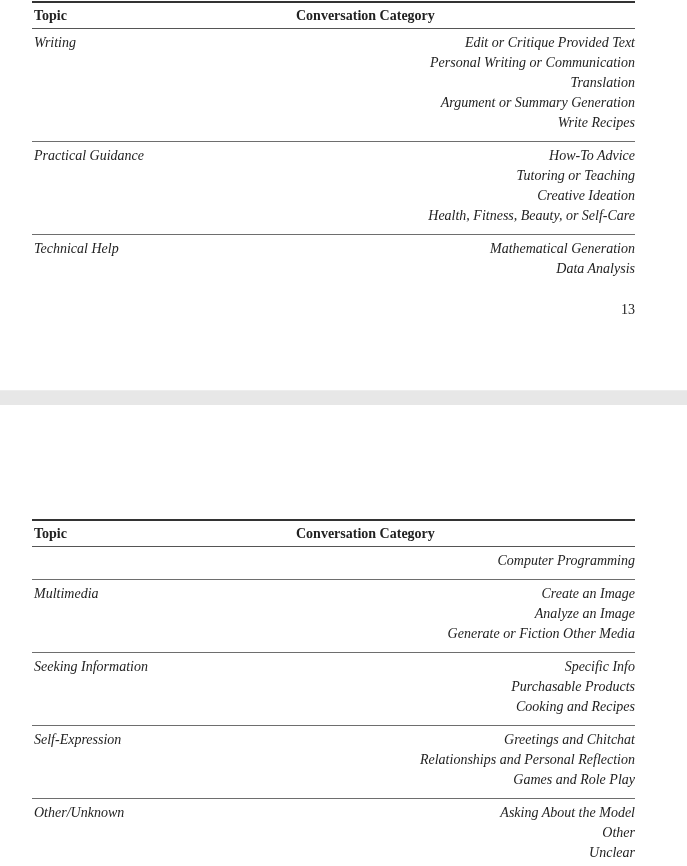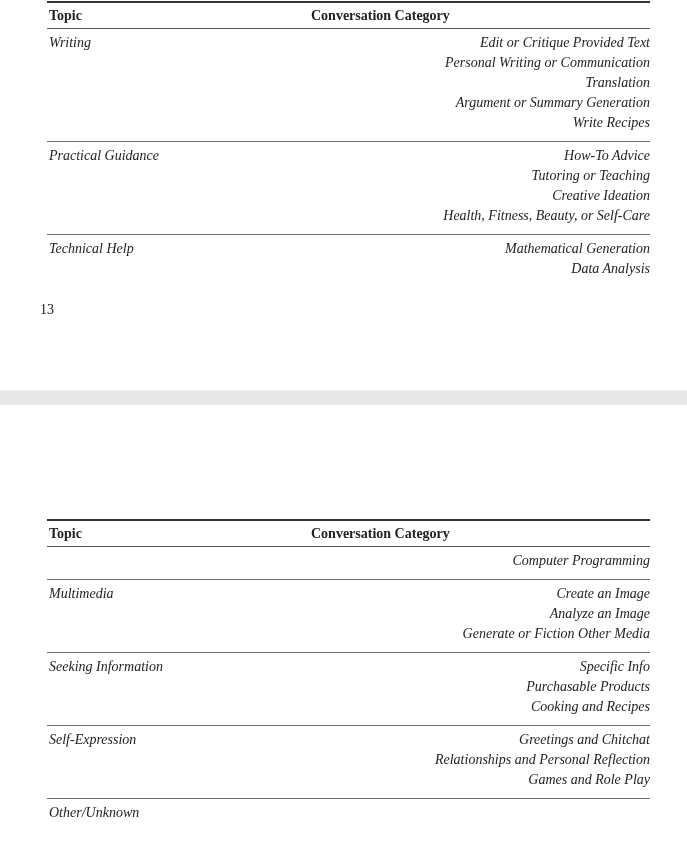--- a/index.html
+++ b/index.html
@@ -18,21 +18,20 @@
   }
   .viewport {
     width: 687px;
     height: 866px;
     background: #ffffff;
   }
   .page {
     position: relative;
     background: #ffffff;
     overflow: hidden;
-    padding-left: 15px;
   }
   .page-top    { height: 390px; }
   .page-bottom { height: 462px; }
   .page-gap {
     height: 14px;
     background: #e7e7e7;
     border-top: 1px solid #ededed;
   }
   .dtable {
     margin-left: 32px;
@@ -63,24 +62,24 @@
     flex: none;
     width: 223px;
     padding-left: 2px;
     box-sizing: border-box;
   }
   .c1 { flex: 1; margin-left: 41px; }
   .catline { line-height: 20px; text-align: right; }
   .page-number {
     position: absolute;
     top: 300px;
-    left: 40px;
+    left: 32px;
     width: 603px;
     height: 20px;
-    text-align: left;
+    text-align: right;
   }
 </style>
 </head>
 <body>
 
 <div class="viewport">
 
   <div class="page page-top">
     <div class="dtable t1" id="table1">
         <div class="trow thead">
@@ -150,17 +149,22 @@
         <div class="trow tgroup">
           <div class="cell c0">Self-Expression</div>
           <div class="cell c1">
             <div class="catline">Greetings and Chitchat</div>
             <div class="catline">Relationships and Personal Reflection</div>
             <div class="catline">Games and Role Play</div>
           </div>
         </div>
         <div class="trow tgroup last">
           <div class="cell c0">Other/Unknown</div>
+          <div class="cell c1">
+            <div class="catline">Asking About the Model</div>
+            <div class="catline">Other</div>
+            <div class="catline">Unclear</div>
+          </div>
         </div>
       </div>
   </div>
 
 </div>
 
 </body></html>

